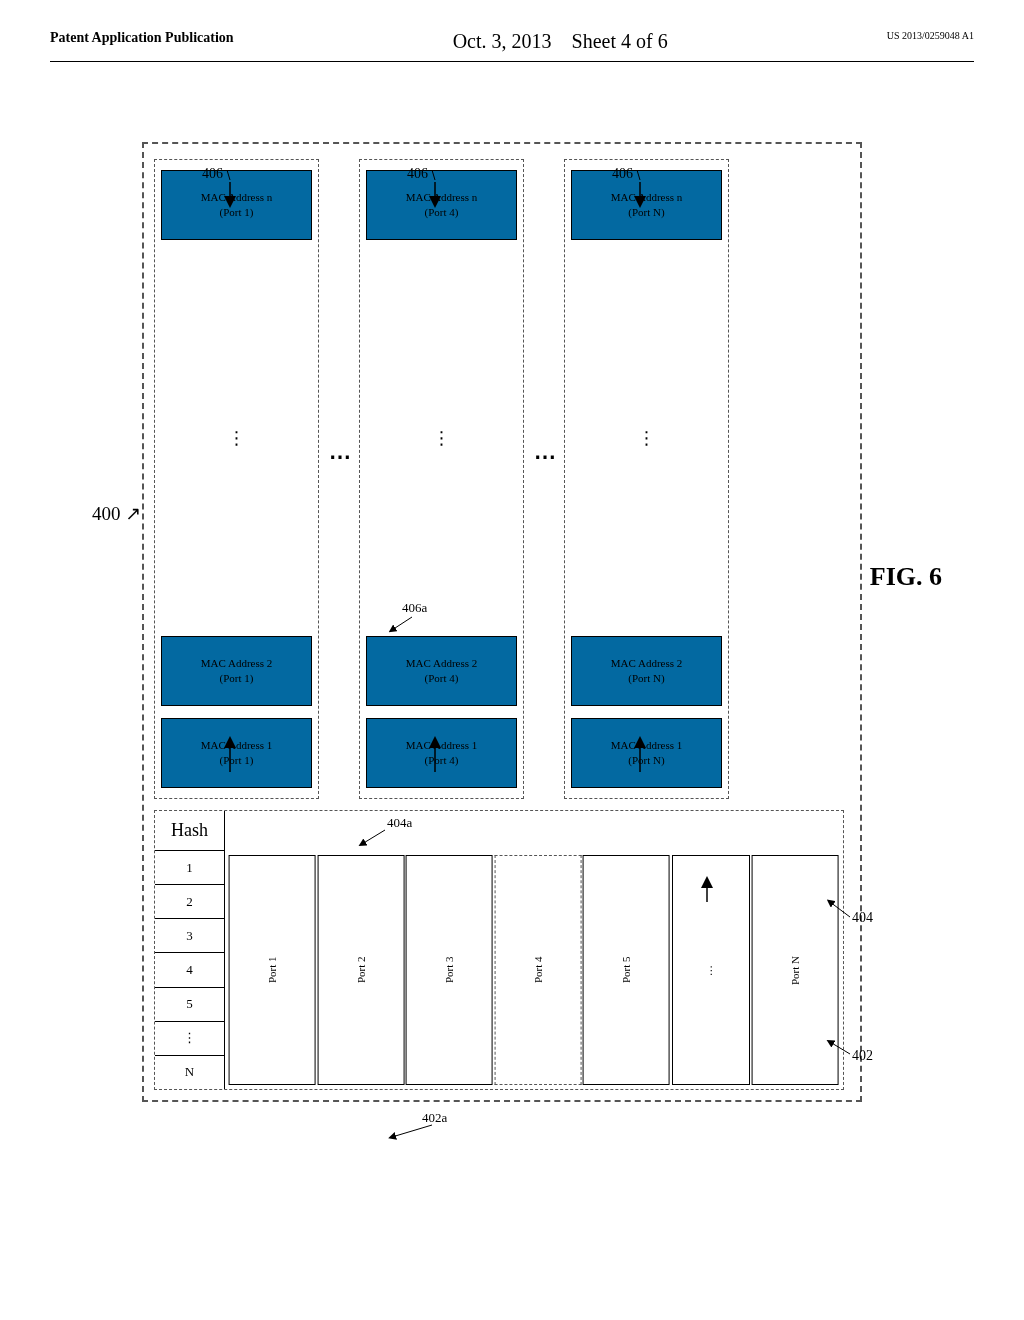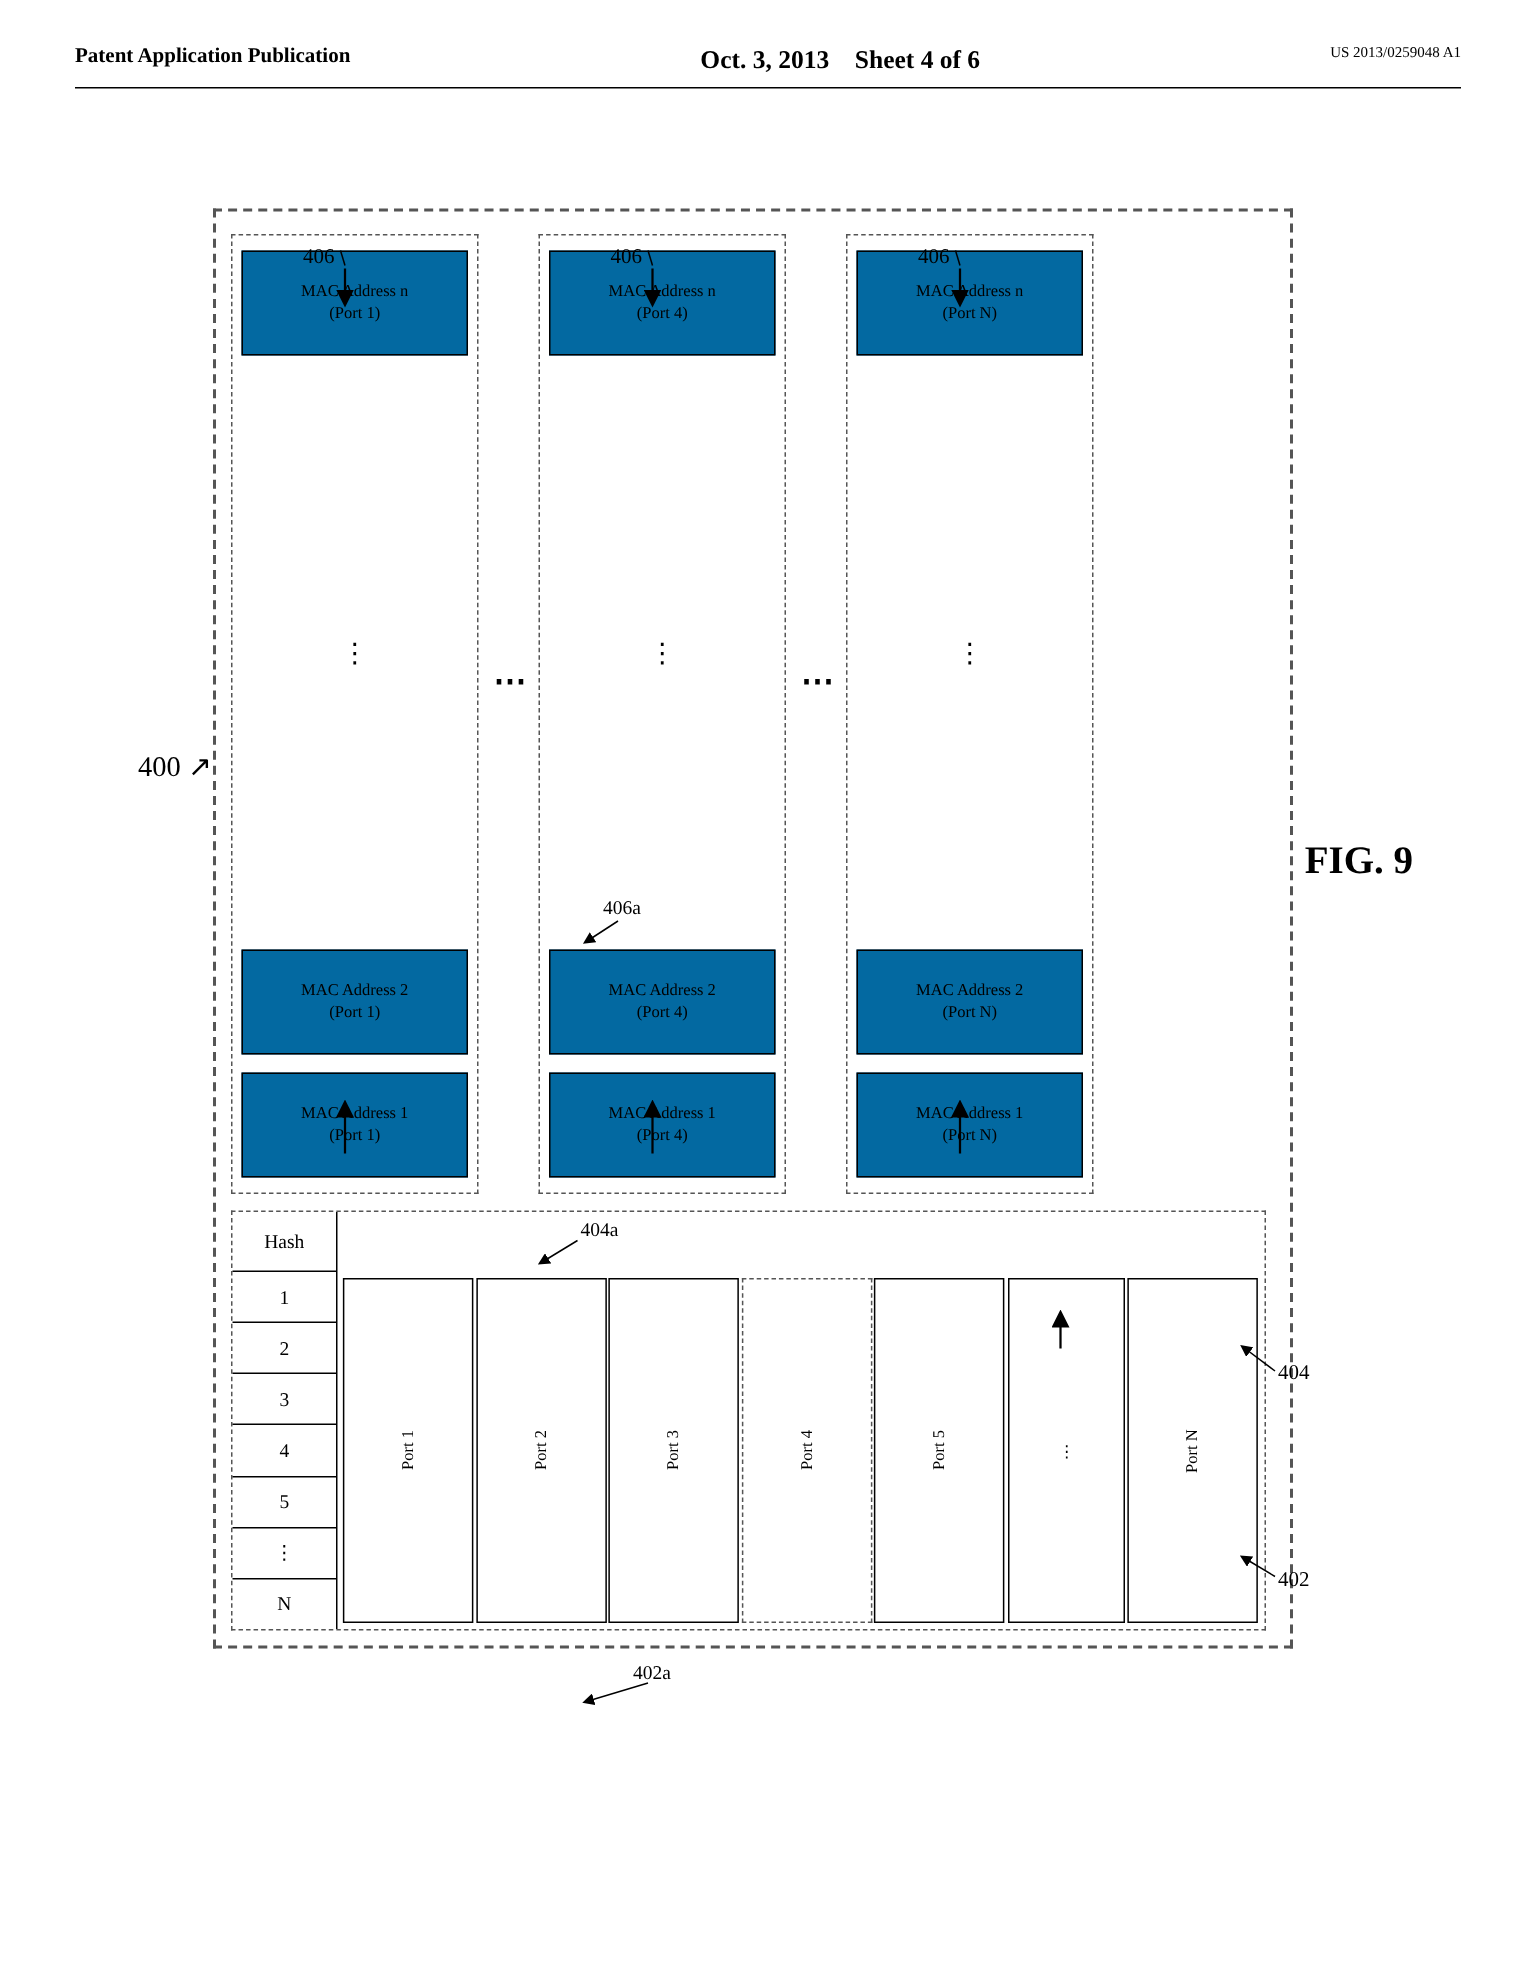--- a/index.html
+++ b/index.html
@@ -23,23 +23,22 @@
       border-bottom: 1px solid #000;
       padding-bottom: 8px;
       margin-bottom: 20px;
     }
     .header-left {
       font-weight: bold;
       font-size: 14px;
       max-width: 380px;
     }
     .header-center {
-      font-size: 17px;
+      font-size: 20px;
       text-align: center;
-      font-weight: bold;
     }
     .header-right {
       font-size: 10px;
       text-align: right;
     }
     .diagram-container {
       position: relative;
       width: 860px;
       height: 1100px;
       margin: 0 auto;
@@ -105,21 +104,21 @@
     <div class="header-left">Patent Application Publication</div>
     <div class="header-center">
       <span>Oct. 3, 2013</span>&nbsp;&nbsp;&nbsp;
       <span>Sheet 4 of 6</span>
     </div>
     <div class="header-right">US 2013/0259048 A1</div>
   </div>
 
   <div class="diagram-container">
 
-    <div class="fig4-label">FIG. 9</div>
+    <div class="fig4-label">FIG. 6</div>
 
     <div style="position:absolute; left:10px; top:420px; font-size:19px;">
       <span>400</span>
       <span> ↗</span>
     </div>
 
     <div class="main-box">
 
       <div style="position:absolute; left:10px; top:15px; width:165px; height:640px; border:1px dashed #555;">
         <div style="display:flex; flex-direction:column; align-items:center; padding:10px 6px; gap:12px; height:100%;">
@@ -148,21 +147,21 @@
           <div class="mac-box">MAC Address n<br>(Port N)</div>
           <div class="dots">⋮</div>
           <div class="mac-box">MAC Address 2<br>(Port N)</div>
           <div class="mac-box">MAC Address 1<br>(Port N)</div>
         </div>
       </div>
 
       <div style="position:absolute; left:10px; bottom:10px; width:690px; height:280px; border:1px dashed #555;">
 
         <div style="position:absolute; left:0; top:0; width:70px; height:100%; display:flex; flex-direction:column; border-right:1px solid #000;">
-          <div style="border-bottom:1px solid #000; text-align:center; padding:6px 2px; font-size:13px; height:40px; display:flex; align-items:center; justify-content:center;">Hash</div>
+          <div style="border-bottom:1px solid #000; text-align:center; padding:6px 2px; font-size:18px; height:40px; display:flex; align-items:center; justify-content:center;">Hash</div>
           <div style="flex:1; border-bottom:1px solid #000; text-align:center; font-size:13px; display:flex; align-items:center; justify-content:center;">1</div>
           <div style="flex:1; border-bottom:1px solid #000; text-align:center; font-size:13px; display:flex; align-items:center; justify-content:center;">2</div>
           <div style="flex:1; border-bottom:1px solid #000; text-align:center; font-size:13px; display:flex; align-items:center; justify-content:center;">3</div>
           <div style="flex:1; border-bottom:1px solid #000; text-align:center; font-size:13px; display:flex; align-items:center; justify-content:center;">4</div>
           <div style="flex:1; border-bottom:1px solid #000; text-align:center; font-size:13px; display:flex; align-items:center; justify-content:center;">5</div>
           <div style="flex:1; border-bottom:1px solid #000; text-align:center; font-size:13px; display:flex; align-items:center; justify-content:center;">⋮</div>
           <div style="flex:1; text-align:center; font-size:13px; display:flex; align-items:center; justify-content:center;">N</div>
         </div>
 
         <div style="position:absolute; left:70px; top:40px; right:0; bottom:0; display:flex; align-items:stretch; gap:2px; padding:4px;">

